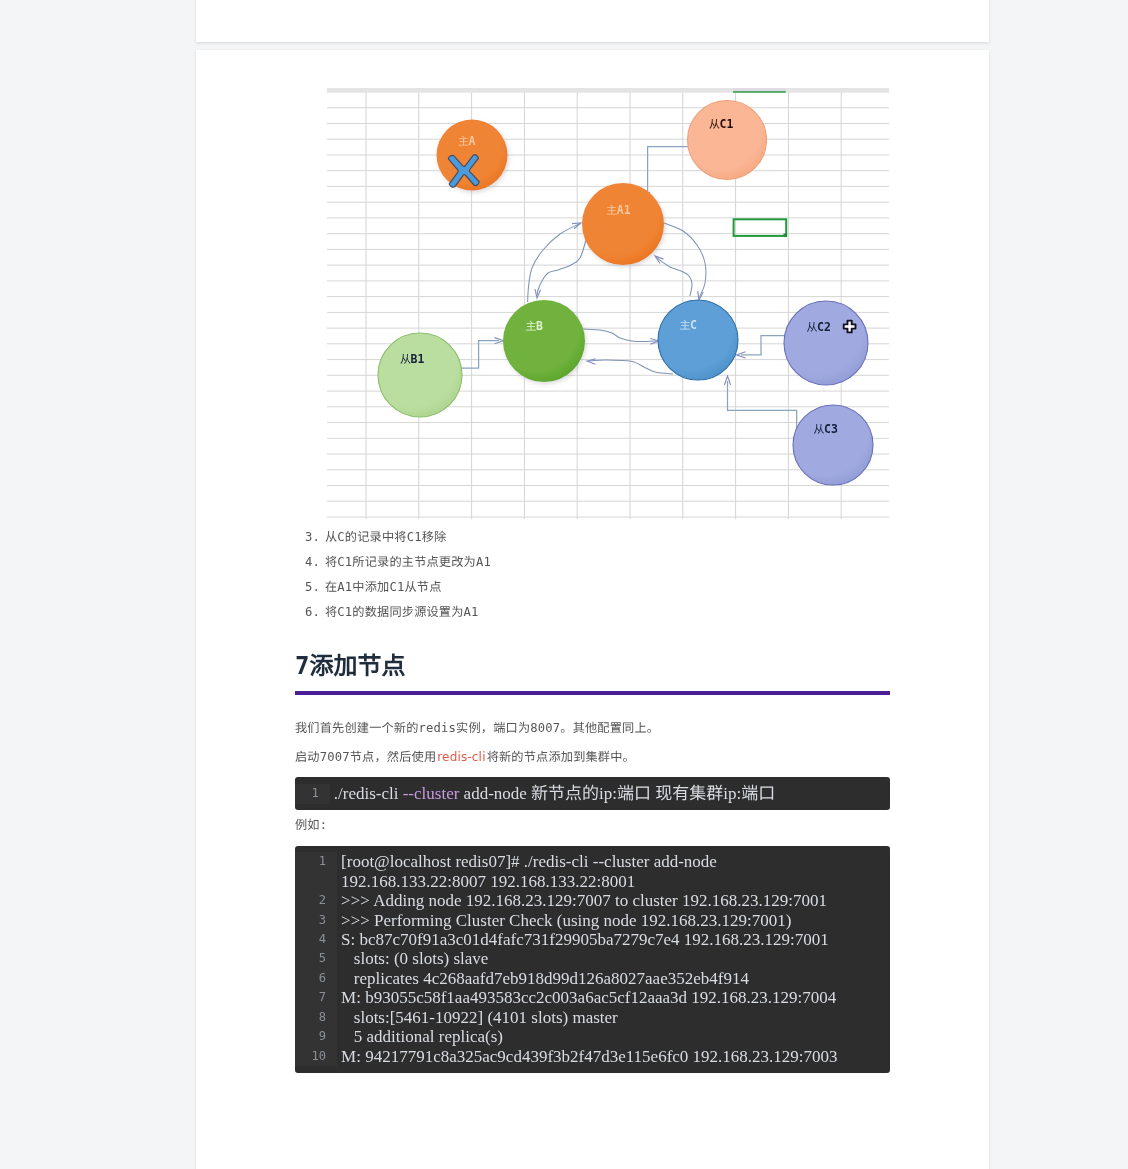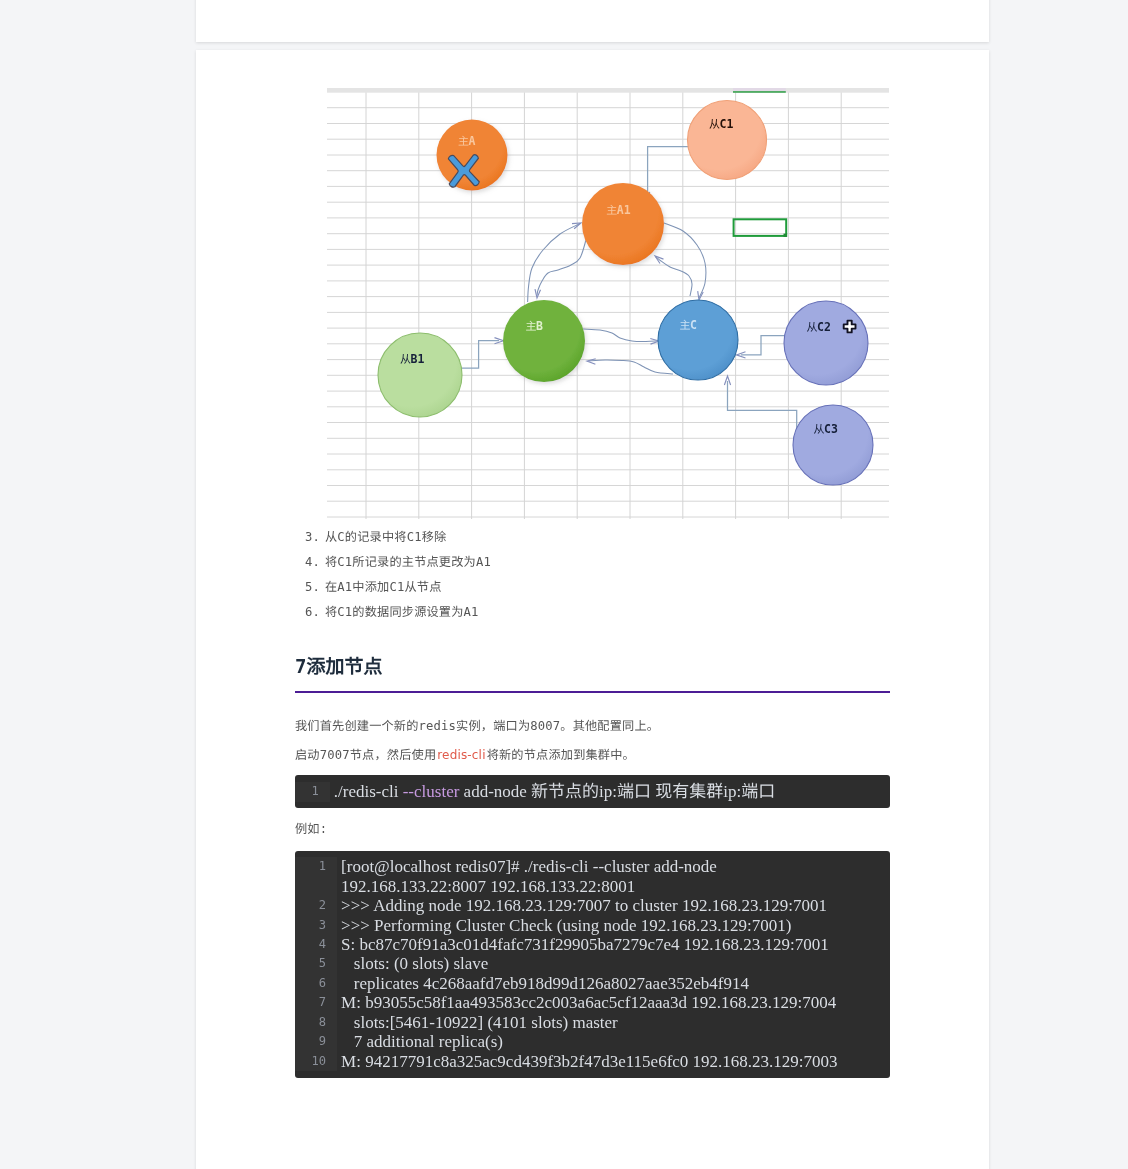--- a/index.html
+++ b/index.html
@@ -12,23 +12,23 @@
  box-shadow:0 1px 3px rgba(0,0,0,.12);}
 #card-top{top:-120px;height:162px;}
 #card-main{top:50px;height:1250px;}
 .inner{position:relative;padding:0 99px;}
 .figure{margin:38px 0 6px 32px;padding:0;line-height:0;}
 ol.steps{list-style:none;margin:0 0 -0.7px 0;padding:0;}
 ol.steps li{position:relative;color:#555;font-size:12.2px;line-height:25.1px;padding-left:30px;}
 ol.steps li .n{position:absolute;left:10px;top:0;}
 p.body{color:#555;font-size:12.2px;line-height:28.5px;margin:0;}
 h2.sec+p.body{margin-top:19.6px;}
-.codeblock+p.body{margin-top:8px;font-family:Liberation Mono, monospace;}
-h2.sec{color:#1f2d3d;font-size:19px;font-weight:bold;margin:28.7px 0 0 0;padding:0 0 10.5px 0;line-height:27px;
- border-bottom:2px solid #4c1d95;letter-spacing:0;}
+.codeblock+p.body{margin-top:1px;}
+h2.sec{color:#1f2d3d;font-size:24px;font-weight:bold;margin:28.7px 0 0 0;padding:0 0 10.5px 0;line-height:27px;
+ border-bottom:4px solid #4c1d95;letter-spacing:0;}
 code.inline{color:#e05a4a;font-family:"DejaVu Sans",sans-serif;font-size:12px;padding:0 1px;}
 .codeblock{background:#2d2d2d;border-radius:3px;overflow:hidden;padding:6.7px 0;letter-spacing:0;margin:6px 0 0 0;}
 .cbrows{display:table;width:100%;border-collapse:collapse;}
 .cbrow{display:table-row;}
 .cbgut{display:table-cell;width:1%;white-space:nowrap;text-align:right;padding:0 11px 0 16.5px;
  color:#8a8f98;background:#333333;font-family:"DejaVu Sans Mono",monospace;font-size:12.1px;
  line-height:19.4px;vertical-align:top;user-select:none;}
 .cbsrc{display:table-cell;padding-left:4px;color:#d9dde3;
  font-family:Liberation Serif, serif;font-size:17px;line-height:19.4px;
  white-space:pre-wrap;vertical-align:top;}
@@ -266,21 +266,21 @@
             <div class="cbrow">
               <div class="cbgut">7</div>
               <div class="cbsrc">M: b93055c58f1aa493583cc2c003a6ac5cf12aaa3d 192.168.23.129:7004</div>
             </div>
             <div class="cbrow">
               <div class="cbgut">8</div>
               <div class="cbsrc">   slots:[5461-10922] (4101 slots) master</div>
             </div>
             <div class="cbrow">
               <div class="cbgut">9</div>
-              <div class="cbsrc">   7 additional replica(s)</div>
+              <div class="cbsrc">   5 additional replica(s)</div>
             </div>
             <div class="cbrow">
               <div class="cbgut">10</div>
               <div class="cbsrc">M: 94217791c8a325ac9cd439f3b2f47d3e115e6fc0 192.168.23.129:7003</div>
             </div>
           </div>
         </div>
   </div>
  </div>
 </div>

